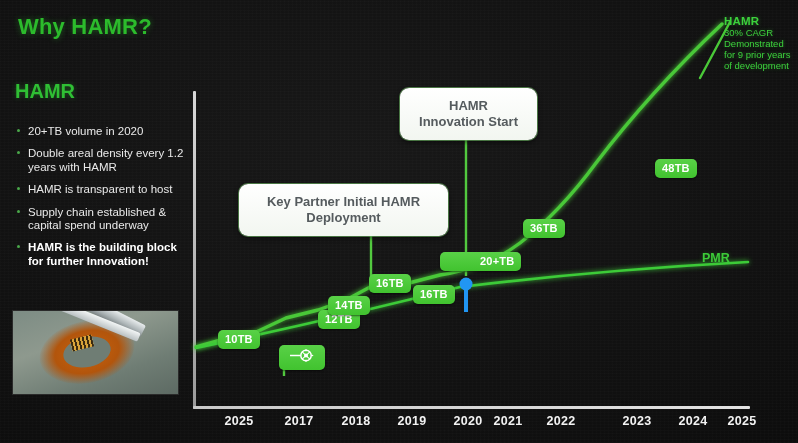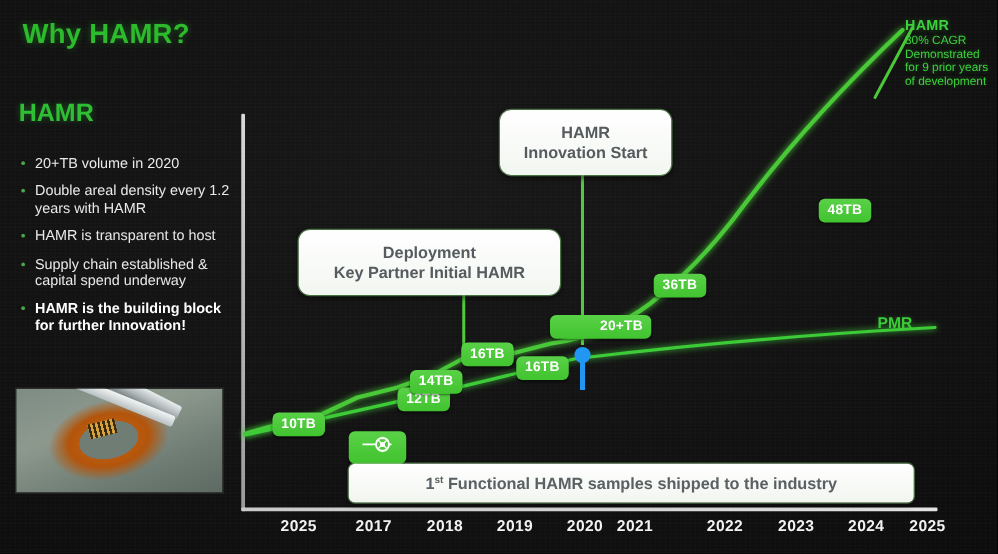--- a/index.html
+++ b/index.html
@@ -250,44 +250,41 @@
       <line x1="13.2" y1="2.8" x2="20.8" y2="10.2" stroke="#fff" stroke-width="1.1"></line>
       <line x1="20.8" y1="2.8" x2="13.2" y2="10.2" stroke="#fff" stroke-width="1.1"></line>
     </svg>
   </div>
 
   <div class="callout c1">
     <div>HAMR</div>
     <div>Innovation Start</div>
   </div>
   <div class="callout c2">
+    <div>Key Partner Initial HAMR</div>
     <div>Deployment</div>
-    <div>Key Partner Initial HAMR</div>
-  </div>
-
-  <div class="banner">
-    <span>1</span><sup>st</sup><span> Functional HAMR samples shipped to the industry</span>
-  </div>
+  </div>
+
 
   <div class="cagr">
     <b>HAMR</b>
     <div>30% CAGR</div>
     <div>Demonstrated</div>
     <div>for 9 prior years</div>
     <div>of development</div>
   </div>
 
   <div class="pmr">PMR</div>
 
   <div id="ticks">
       <div class="tick" style="left: 239px;">2025</div>
       <div class="tick" style="left: 299px;">2017</div>
       <div class="tick" style="left: 356px;">2018</div>
       <div class="tick" style="left: 412px;">2019</div>
       <div class="tick" style="left: 468px;">2020</div>
       <div class="tick" style="left: 508px;">2021</div>
-      <div class="tick" style="left: 580px;">2022</div>
+      <div class="tick" style="left: 561px;">2022</div>
       <div class="tick" style="left: 637px;">2023</div>
       <div class="tick" style="left: 693px;">2024</div>
       <div class="tick" style="left: 742px;">2025</div>
     </div>
 
 </div>
 
 </body></html>

